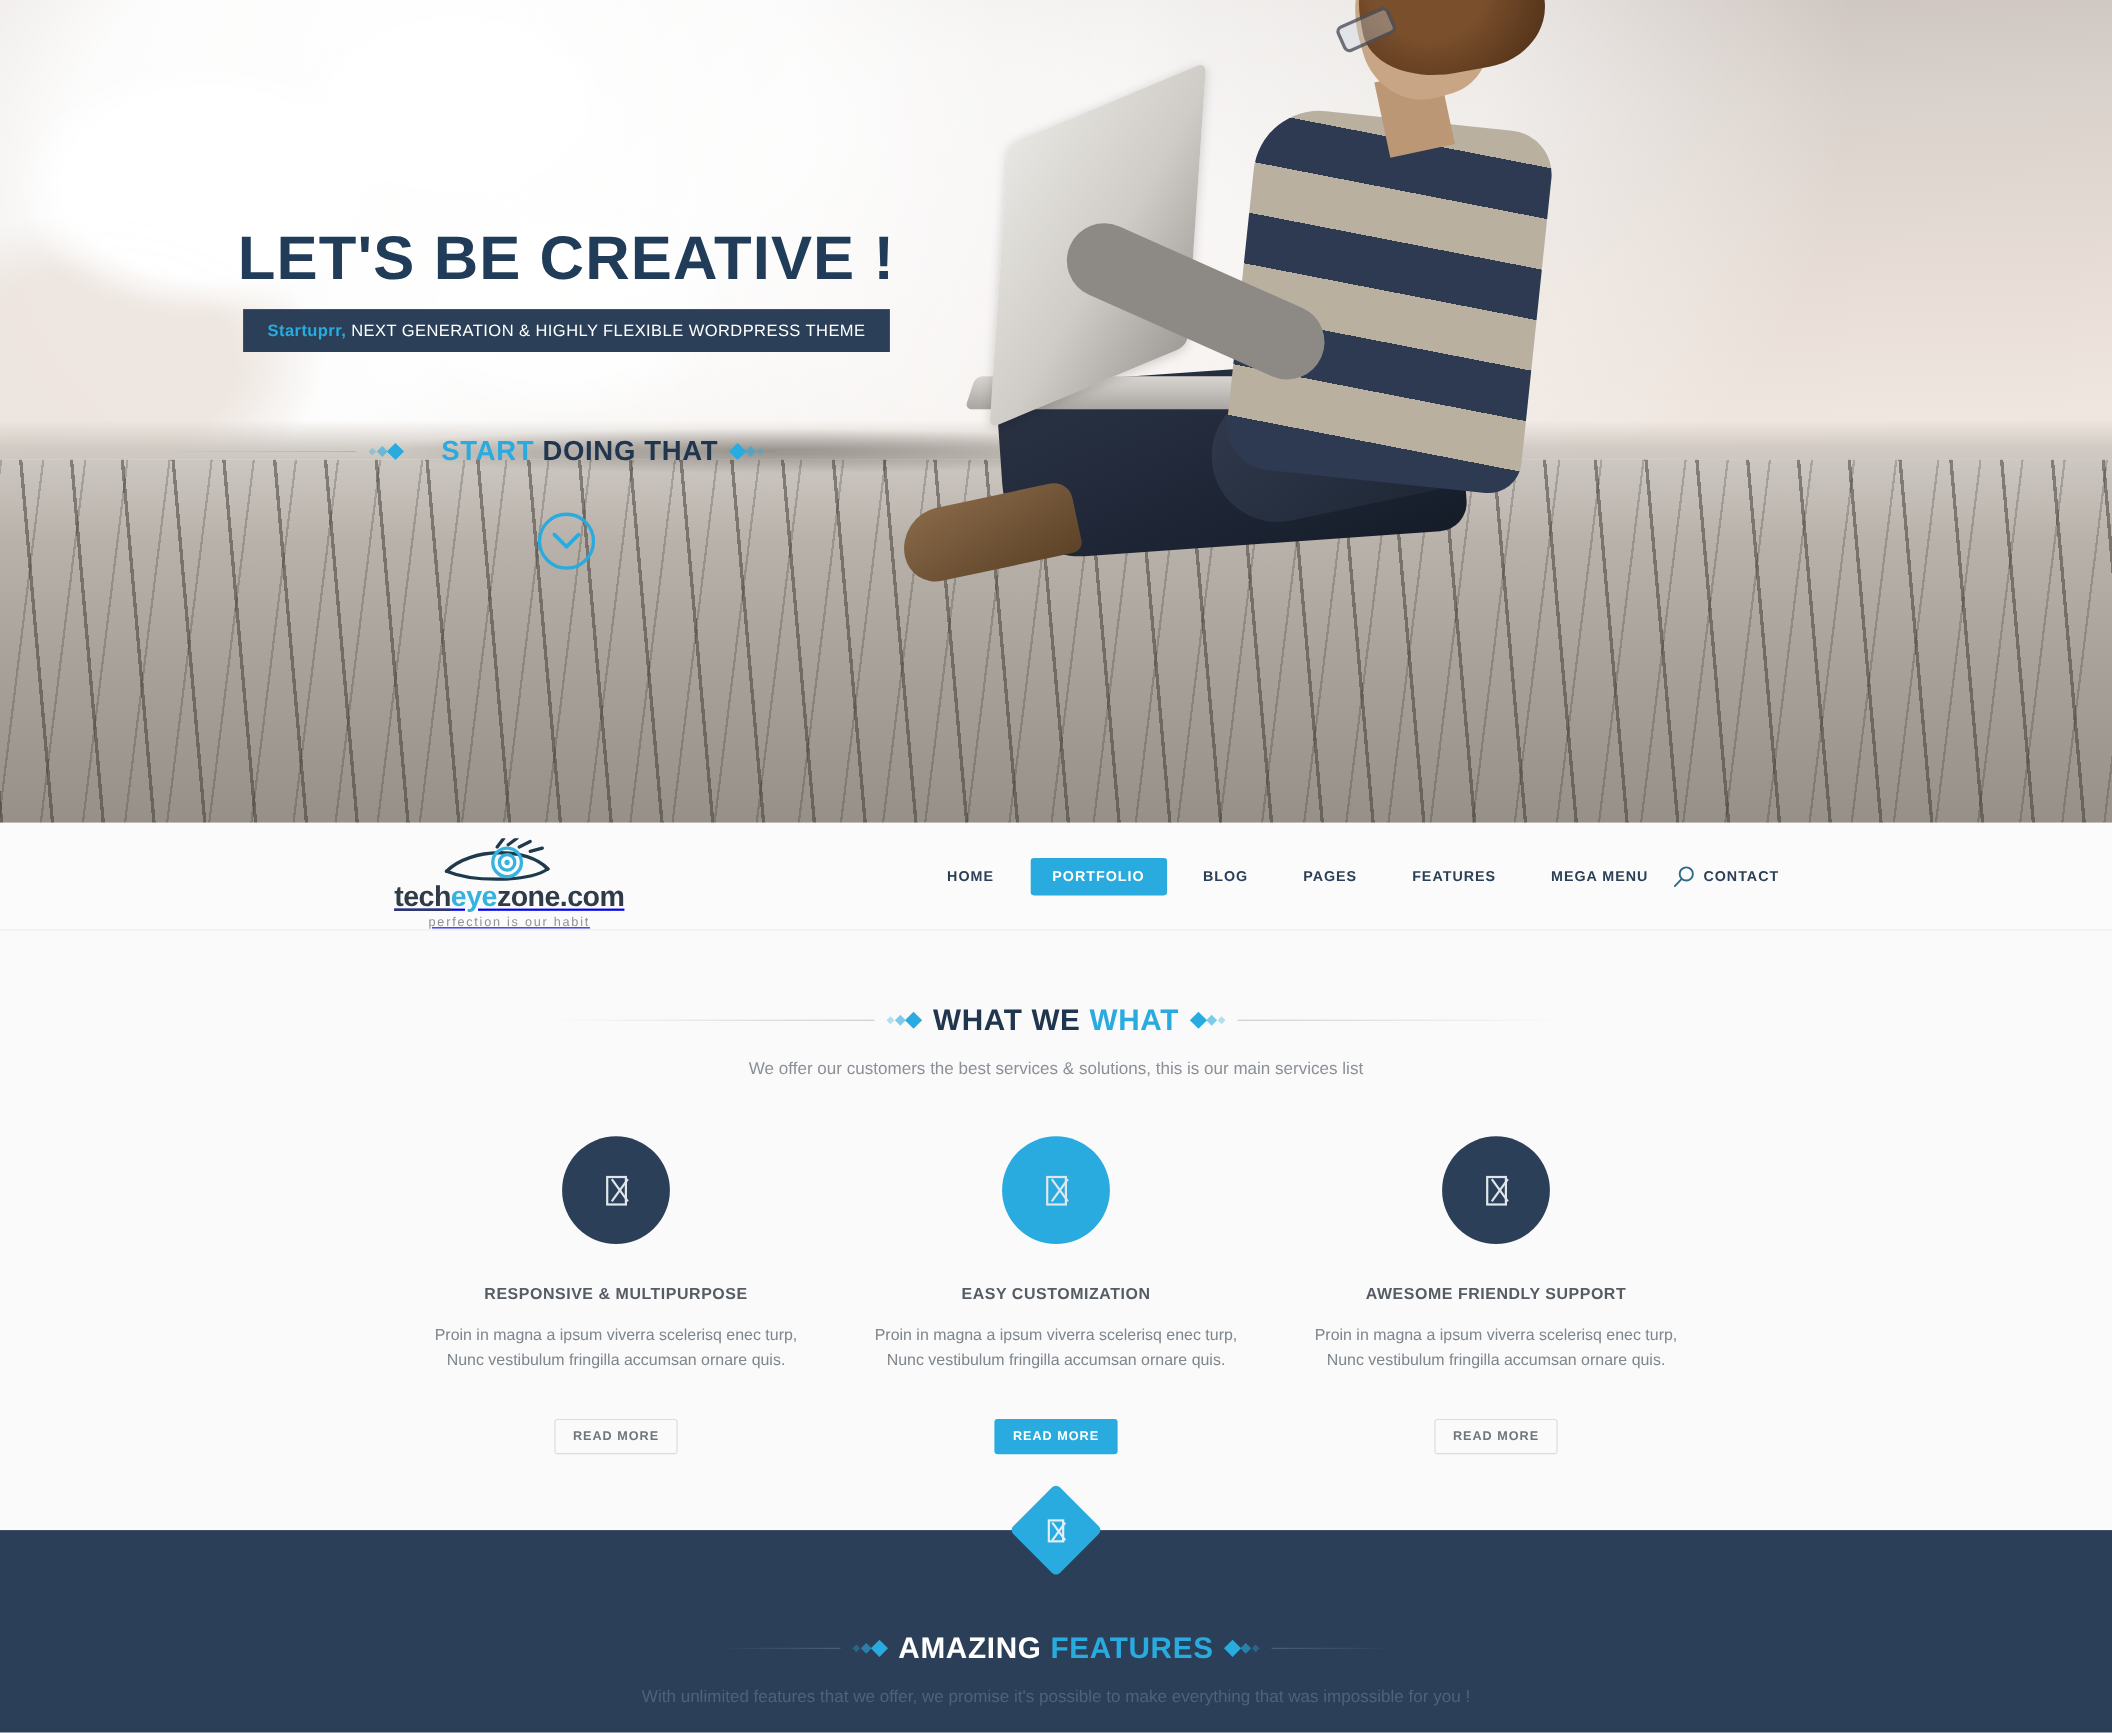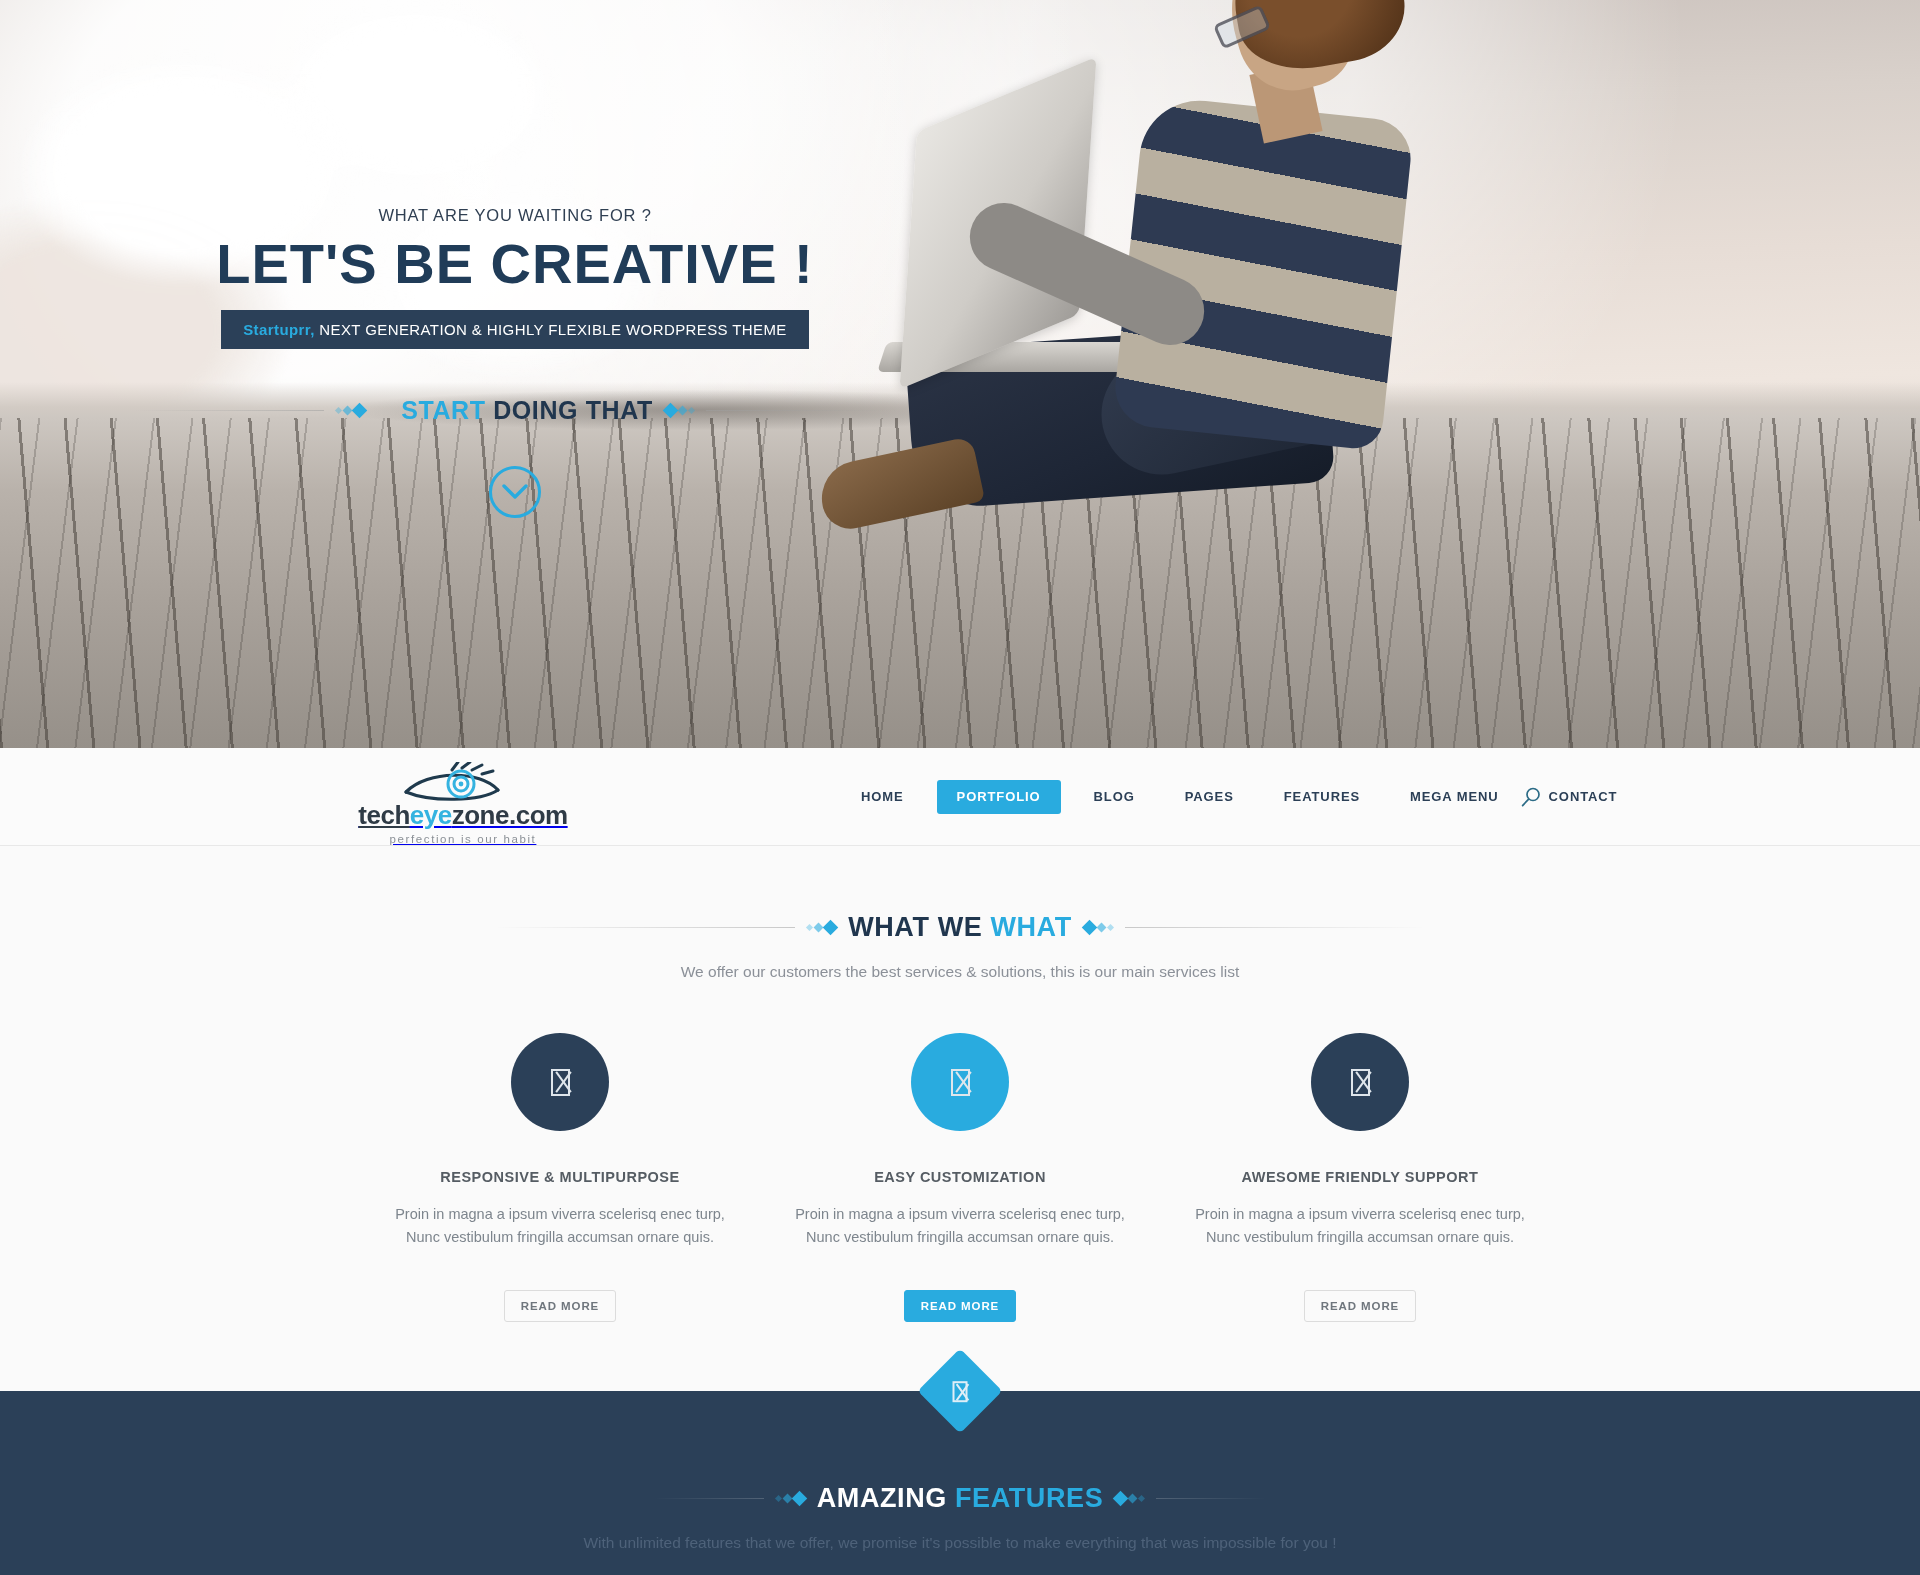--- a/index.html
+++ b/index.html
@@ -239,21 +239,20 @@
     <div class="p-laptop-lid"></div>
     <div class="p-torso"></div>
     <div class="p-arm"></div>
     <div class="p-neck"></div>
     <div class="p-head"></div>
     <div class="p-hair"></div>
     <div class="p-glass"></div>
   </div>
 
   <div class="hero-copy">
-    <div class="kicker">WHAT ARE YOU WAITING FOR ?</div>
     <div class="hero-title">LET'S BE CREATIVE !</div>
     <div class="hero-tag">
       <b>Startuprr,</b><span> NEXT GENERATION &amp; HIGHLY FLEXIBLE WORDPRESS THEME</span>
     </div>
   </div>
 
   <div class="hero-sub">
     <div class="orn-head">
       <span class="orn-line"></span>
       <span class="orn">

